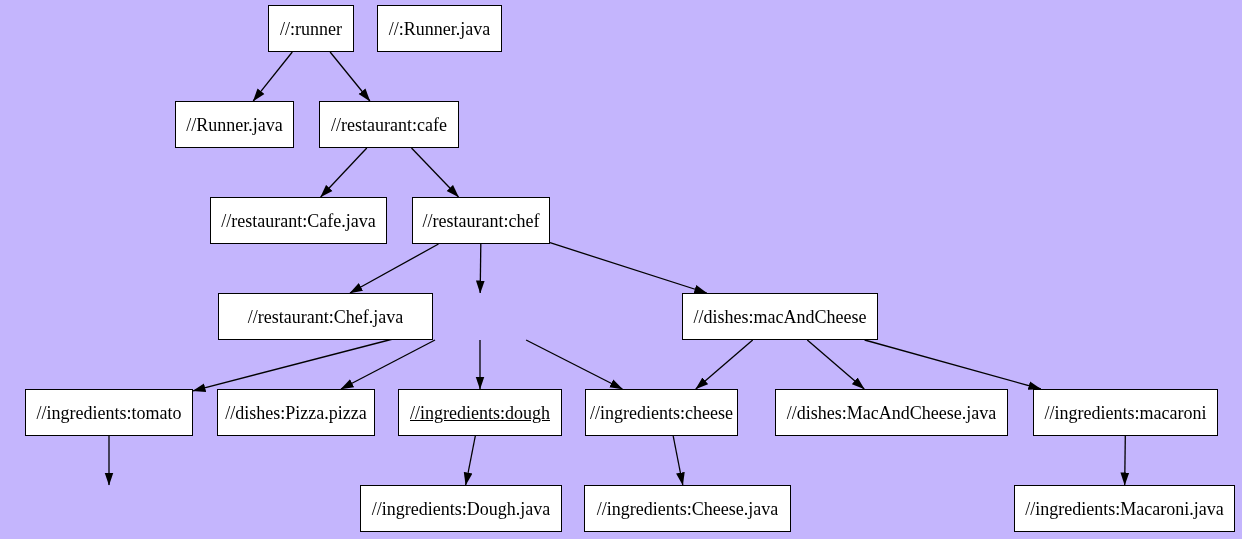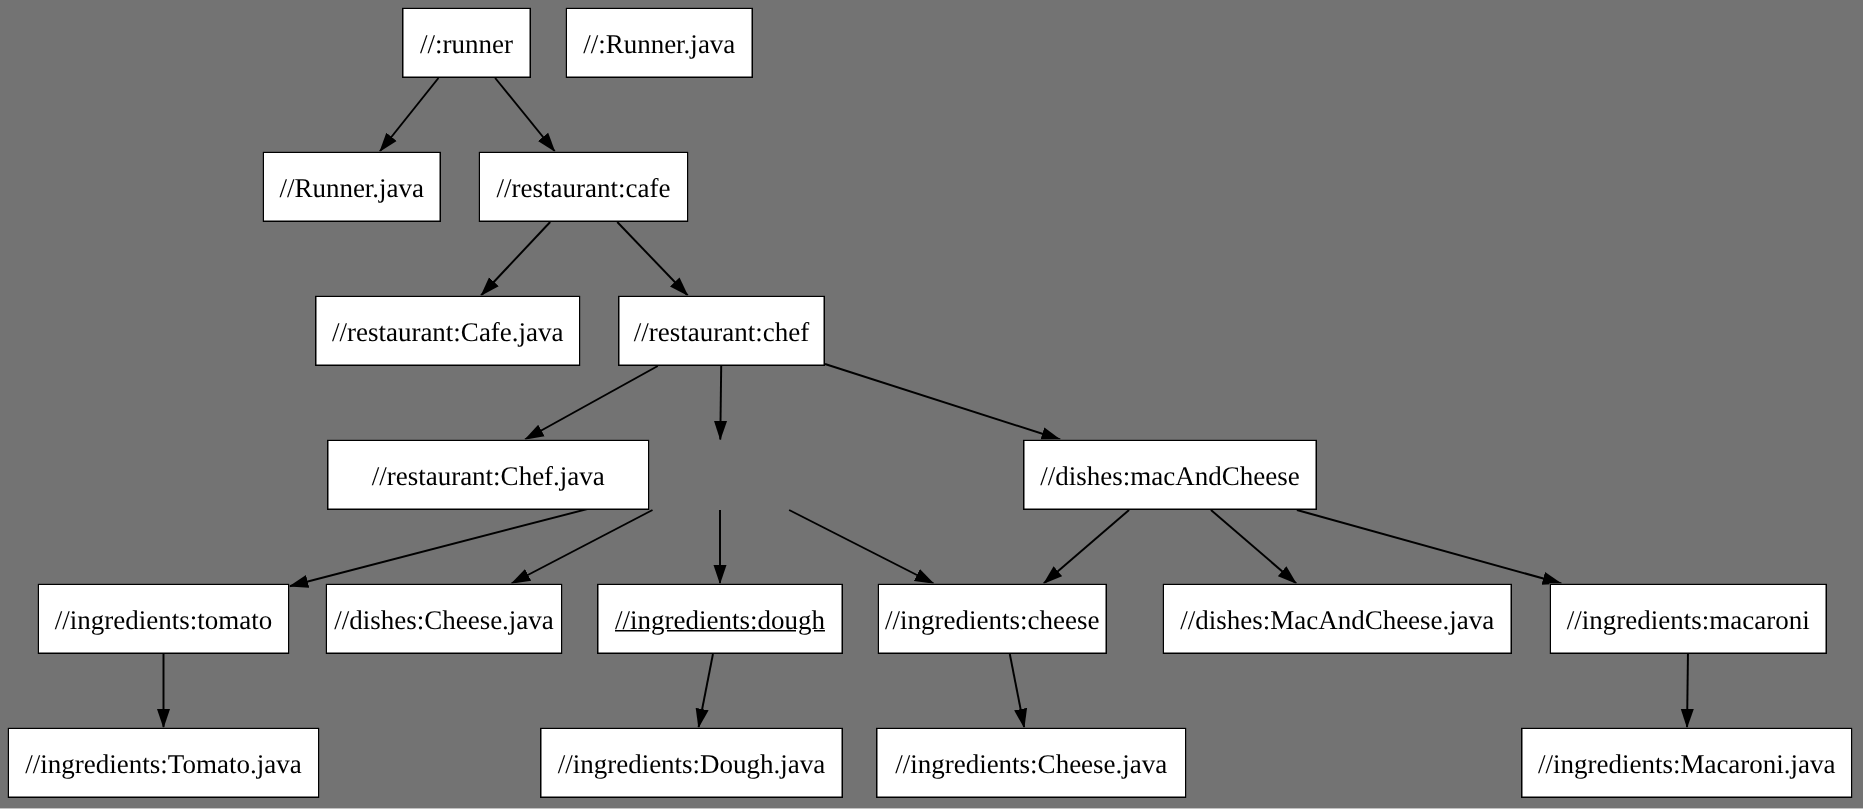--- a/index.html
+++ b/index.html
@@ -4,21 +4,21 @@
 <style>
   html, body {
     margin: 0;
     padding: 0;
     background: #ffffff;
   }
   #stage {
     position: relative;
     width: 1242px;
     height: 539px;
-    background: #737373;
+    background: #c4b5fd;
     overflow: hidden;
     font-family: "Liberation Serif", "DejaVu Serif", serif;
   }
   #edge-layer {
     position: absolute;
     left: 0;
     top: 0;
     width: 1242px;
     height: 539px;
   }
@@ -89,37 +89,34 @@
     <div class="node" style="left: 218px; top: 293px; width: 215px; height: 47px; background: rgb(255, 255, 255); border-color: rgb(0, 0, 0);">
       <span class="node-label" style="color: rgb(0, 0, 0);">//restaurant:Chef.java</span>
     </div>
     <div class="node" style="left: 682px; top: 293px; width: 196px; height: 47px; background: rgb(255, 255, 255); border-color: rgb(0, 0, 0);">
       <span class="node-label" style="color: rgb(0, 0, 0);">//dishes:macAndCheese</span>
     </div>
     <div class="node" style="left: 25px; top: 389px; width: 168px; height: 47px; background: rgb(255, 255, 255); border-color: rgb(0, 0, 0);">
       <span class="node-label" style="color: rgb(0, 0, 0);">//ingredients:tomato</span>
     </div>
     <div class="node" style="left: 217px; top: 389px; width: 158px; height: 47px; background: rgb(255, 255, 255); border-color: rgb(0, 0, 0);">
-      <span class="node-label" style="color: rgb(0, 0, 0);">//dishes:Cheese.java</span>
+      <span class="node-label" style="color: rgb(0, 0, 0);">//dishes:Pizza.pizza</span>
     </div>
     <div class="node" style="left: 398px; top: 389px; width: 164px; height: 47px; background: rgb(255, 255, 255); border-color: rgb(0, 0, 0);">
       <span class="node-label" style="color: rgb(0, 0, 0); text-decoration: underline;">//ingredients:dough</span>
     </div>
     <div class="node" style="left: 585px; top: 389px; width: 153px; height: 47px; background: rgb(255, 255, 255); border-color: rgb(0, 0, 0);">
       <span class="node-label" style="color: rgb(0, 0, 0);">//ingredients:cheese</span>
     </div>
     <div class="node" style="left: 775px; top: 389px; width: 233px; height: 47px; background: rgb(255, 255, 255); border-color: rgb(0, 0, 0);">
       <span class="node-label" style="color: rgb(0, 0, 0);">//dishes:MacAndCheese.java</span>
     </div>
     <div class="node" style="left: 1033px; top: 389px; width: 185px; height: 47px; background: rgb(255, 255, 255); border-color: rgb(0, 0, 0);">
       <span class="node-label" style="color: rgb(0, 0, 0);">//ingredients:macaroni</span>
     </div>
-    <div class="node" style="left: 5px; top: 485px; width: 208px; height: 47px; background: rgb(255, 255, 255); border-color: rgb(0, 0, 0);">
-      <span class="node-label" style="color: rgb(0, 0, 0);">//ingredients:Tomato.java</span>
-    </div>
     <div class="node" style="left: 360px; top: 485px; width: 202px; height: 47px; background: rgb(255, 255, 255); border-color: rgb(0, 0, 0);">
       <span class="node-label" style="color: rgb(0, 0, 0);">//ingredients:Dough.java</span>
     </div>
     <div class="node" style="left: 584px; top: 485px; width: 207px; height: 47px; background: rgb(255, 255, 255); border-color: rgb(0, 0, 0);">
       <span class="node-label" style="color: rgb(0, 0, 0);">//ingredients:Cheese.java</span>
     </div>
     <div class="node" style="left: 1014px; top: 485px; width: 221px; height: 47px; background: rgb(255, 255, 255); border-color: rgb(0, 0, 0);">
       <span class="node-label" style="color: rgb(0, 0, 0);">//ingredients:Macaroni.java</span>
     </div>
   </div>

